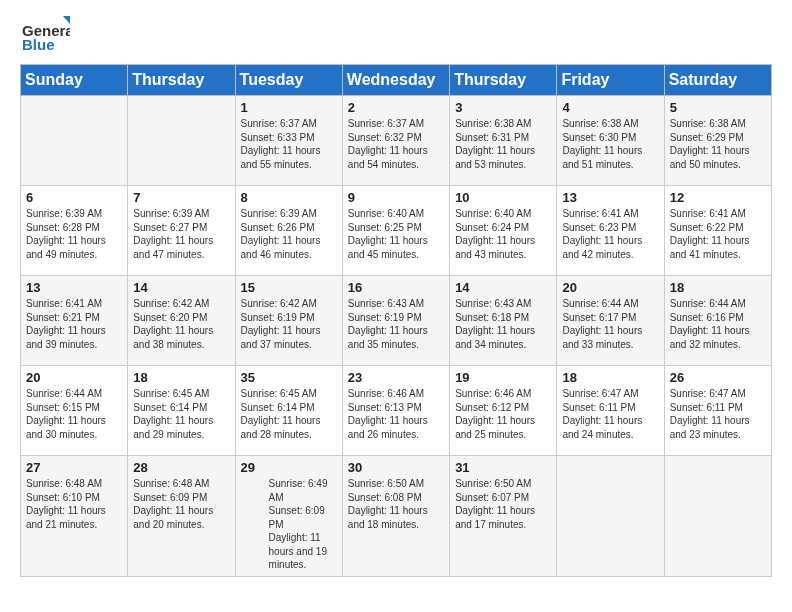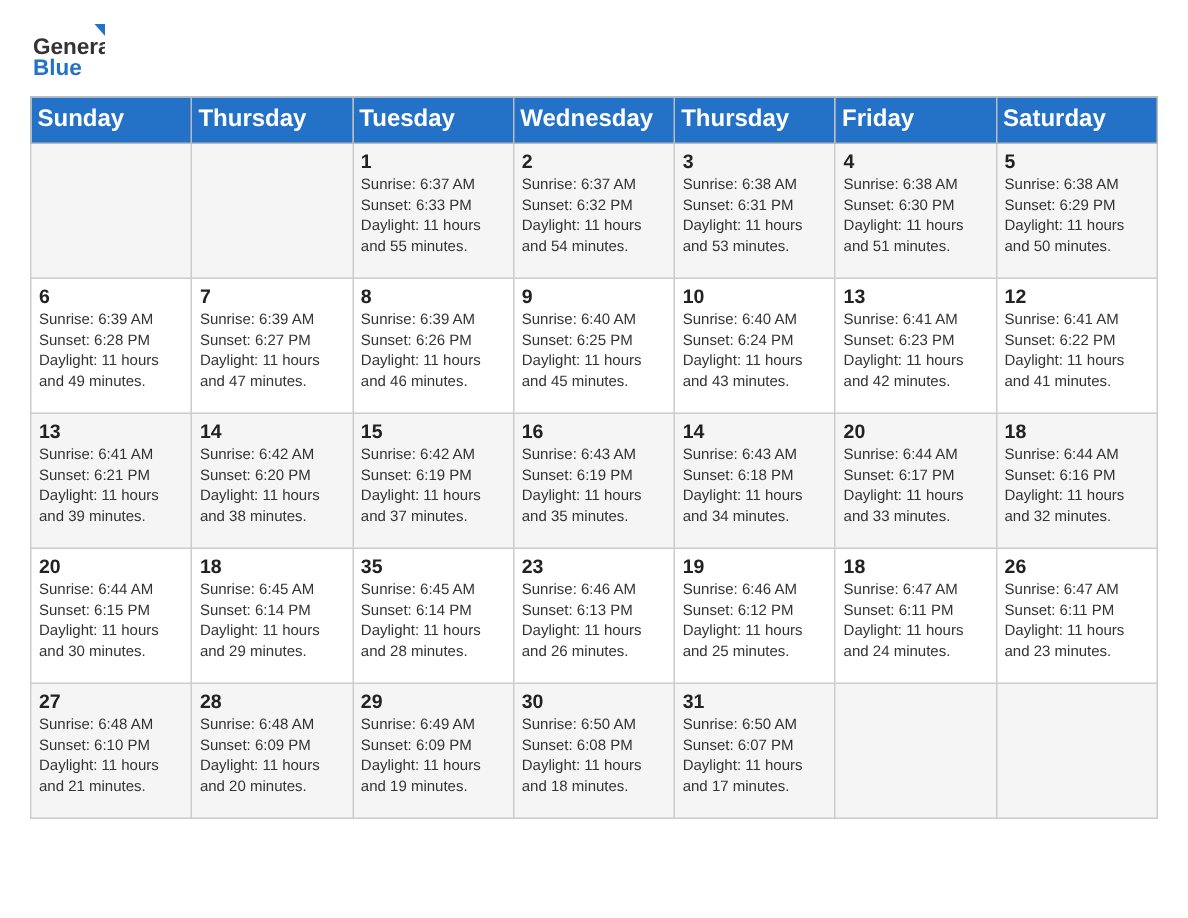--- a/index.html
+++ b/index.html
@@ -280,21 +280,21 @@
 Daylight: 11 hours and 21 minutes.</div>
         </td>
         <td>
           <span class="day-num">28</span>
           <div class="day-info" style="white-space: pre-line;">Sunrise: 6:48 AM
 Sunset: 6:09 PM
 Daylight: 11 hours and 20 minutes.</div>
         </td>
         <td>
           <span class="day-num">29</span>
-          <div class="day-info" style="white-space: pre-line;">Sunrise: 6:49 AM
+          <div class="day-info" style="white-space: pre-line; margin-left: 28px;">Sunrise: 6:49 AM
 Sunset: 6:09 PM
 Daylight: 11 hours and 19 minutes.</div>
         </td>
         <td>
           <span class="day-num">30</span>
           <div class="day-info" style="white-space: pre-line;">Sunrise: 6:50 AM
 Sunset: 6:08 PM
 Daylight: 11 hours and 18 minutes.</div>
         </td>
         <td>

